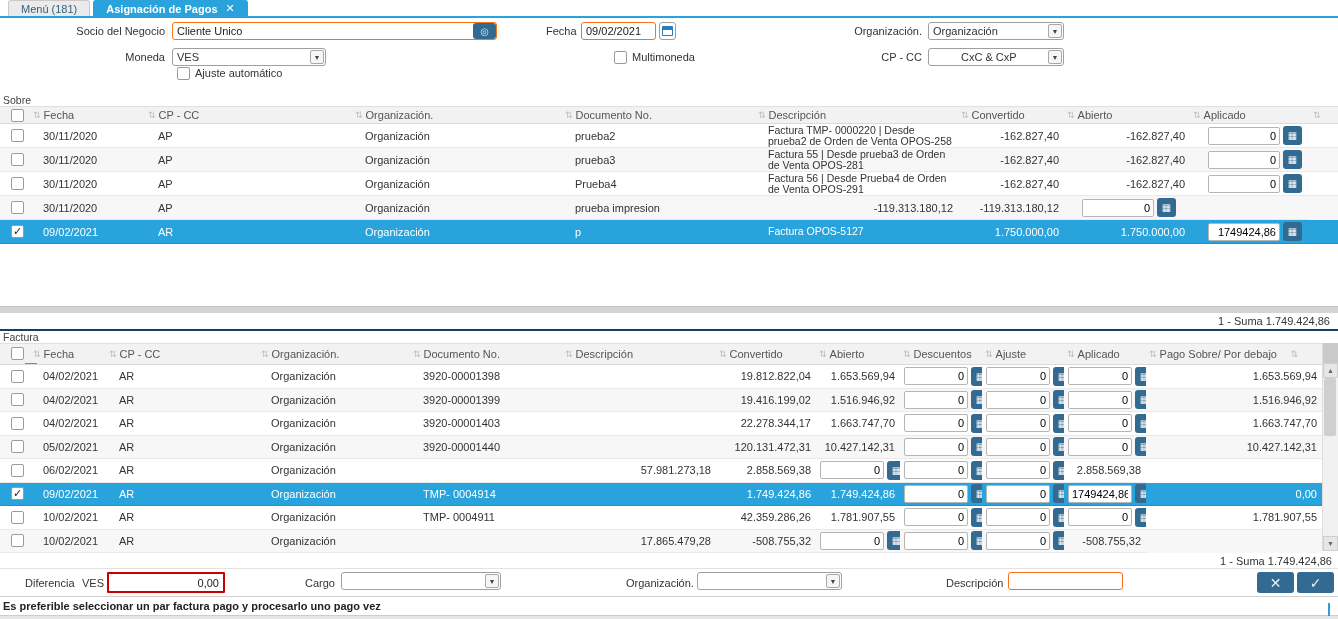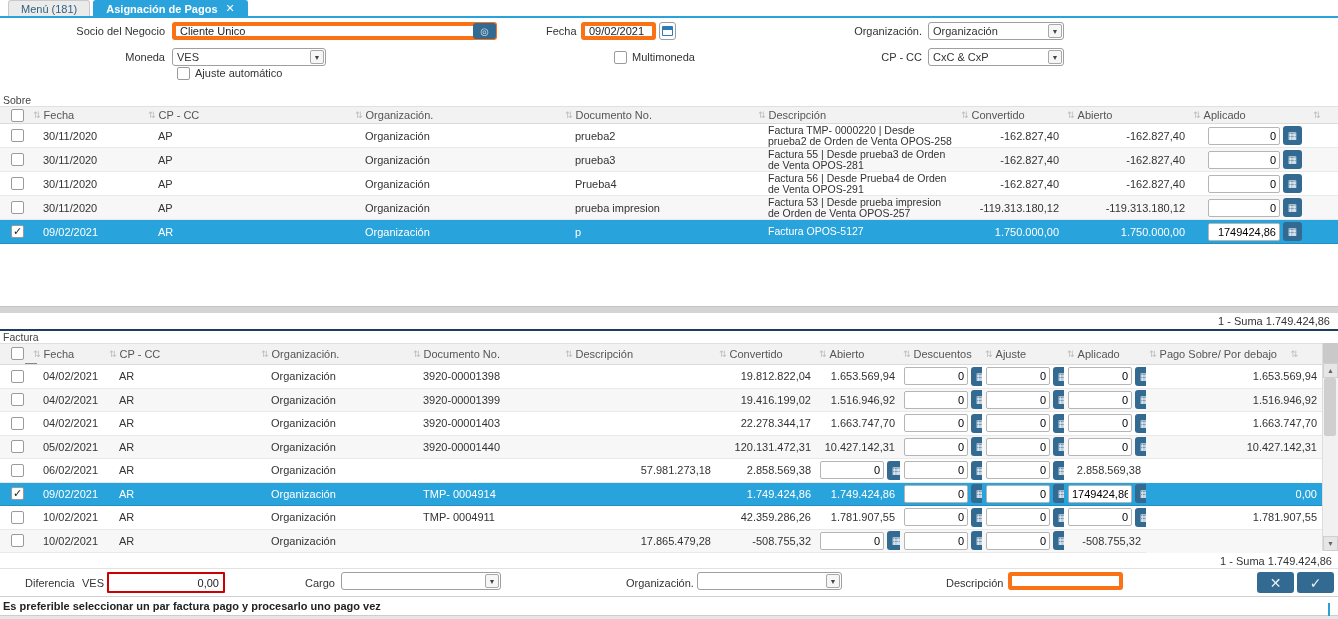--- a/index.html
+++ b/index.html
@@ -10,21 +10,21 @@
   .tabstrip { height:18px; background:#fff; border-bottom:2px solid #2aa3dc; display:flex; align-items:flex-end; padding-left:8px; }
   .tab { height:16px; display:flex; align-items:center; padding:0 12px; font-size:11px;
     border:1px solid #c9c9c9; border-bottom:none; border-radius:3px 3px 0 0; background:#ebebeb; color:#33607f; margin-right:3px; cursor:default; }
   .tab.active { background:#2aa3dc; border-color:#2aa3dc; color:#fff; font-weight:bold; }
   .tab .close { margin-left:8px; font-size:11px; font-weight:normal; color:#fff; }
 
   
   .formarea { position:relative; height:76px; background:#fff; }
   .flabel { position:absolute; height:18px; line-height:18px; color:#333; }
   .r { text-align:right;padding-left:26px; }
-  .tfield { position:absolute; height:18px; border:4px solid #f97316; border-radius:3px; background:#fff;
+  .tfield { position:absolute; height:18px; border:1px solid #f97316; border-radius:3px; background:#fff;
     font-size:11px; padding:0 4px; line-height:16px; }
   input.tfield { color:#222; }
   .bpbtn { position:absolute; width:23px; height:16px; background:#336a92; border-radius:3px; top:1px;
     display:flex; align-items:center; justify-content:center; color:#cfe2ef; font-size:10px; }
   .calendarbtn { position:absolute; width:17px; height:18px; border:1px solid #9f9f9f; border-radius:3px;
     background:#fdfdfd; display:flex; align-items:center; justify-content:center; }
   .calglyph { width:11px; height:10px; border:1px solid #2d7bb9; border-top:4px solid #2d7bb9; border-radius:1px; }
   .combo { position:absolute; height:18px; border:1px solid #9f9f9f; border-radius:3px; background:#fff; display:flex; }
   .combo .val { flex:1; padding:0 4px; line-height:16px; overflow:hidden; white-space:nowrap; }
   .combo .arrow { width:14px; margin:1px; border:1px solid #a8a8a8; border-radius:2px; background:#f6f6f6;
@@ -119,21 +119,21 @@
   <div class="flabel r" style="left:0;top:30px;width:165px;">Moneda</div>
   <div class="combo" style="left:172px;top:30px;width:154px;">
     <span class="val">VES</span>
     <span class="arrow">▼</span>
   </div>
   <div class="cbrow" style="left:614px;top:32px;">
     <span class="cb"></span>
     <span>Multimoneda</span>
   </div>
   <div class="flabel r" style="left:770px;top:30px;width:152px;">CP - CC</div>
-  <div class="combo" style="left:928px;top:30px;width:136px;">
+  <div class="combo" style="left:928px;top:30px;width:136px;padding-left:28px;">
     <span class="val">CxC &amp; CxP</span>
     <span class="arrow">▼</span>
   </div>
 
   <div class="cbrow" style="left:177px;top:48px;">
     <span class="cb"></span>
     <span>Ajuste automático</span>
   </div>
 </div>
 
@@ -234,21 +234,20 @@
   </div>
 
   <div class="pgrid trow pagorow">
     <div class="selcell">
         <span class="cb"></span>
       </div>
     <div>30/11/2020</div>
     <div>AP</div>
     <div>Organización</div>
     <div>prueba impresion</div>
-    <div class="desccell">Factura 53 | Desde prueba impresion de Orden de Venta OPOS-257</div>
     <div class="num">-119.313.180,12</div>
     <div class="num">-119.313.180,12</div>
     <div class="inpcell pago-aplicado">
         <input class="cellinput" value="0" style="">
         <span class="calcbtn"></span>
       </div>
     <div></div>
   </div>
 
   <div class="pgrid trow pagorow selected">

